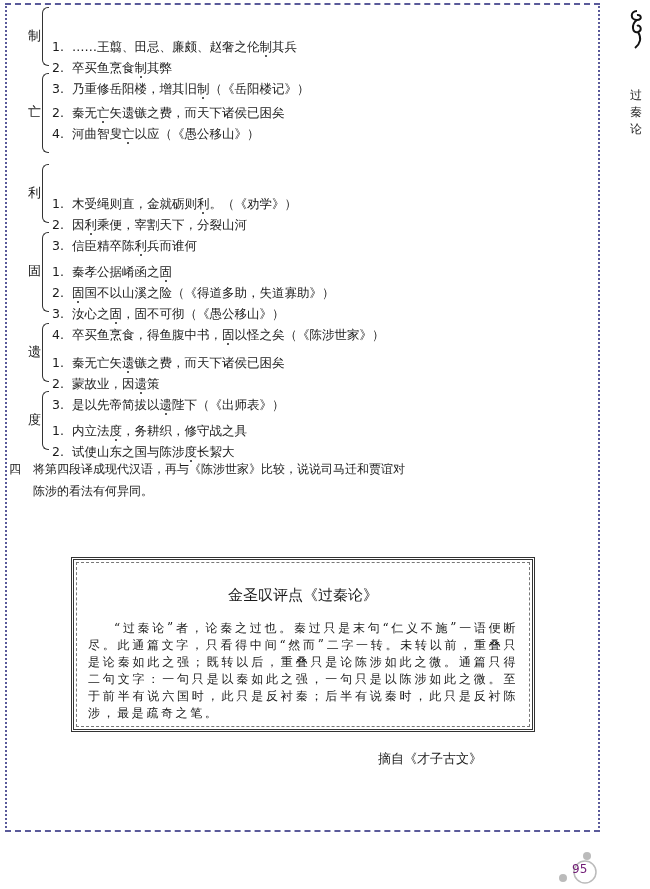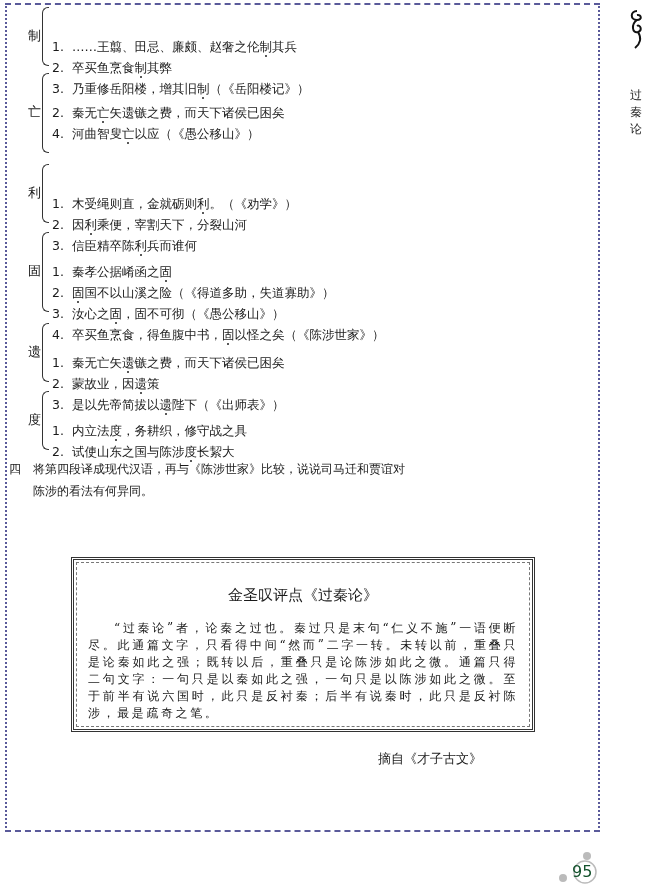--- a/index.html
+++ b/index.html
@@ -24,21 +24,21 @@
          border:3px double #333;margin-top:29px; }
   .box::before { content:""; position:absolute; inset:2px; border:1px dashed #777; }
   .box-title { position:absolute; left:0; right:0; top:26px; text-align:center; font-size:15px; }
   .box-body { position:absolute; left:14px; right:14px; top:60px; font-size:12px; line-height:17px;
               letter-spacing:2.6px; text-align:justify; font-family:"DejaVu Serif", serif; }
   .box-body .indent { display:inline-block; width:26px; }
   .box-src { position:absolute; right:50px; top:190px; font-size:13px; }
   .side { position:absolute; left:629px; top:87px; width:14px; font-size:12px; line-height:17px;
           text-align:center; }
   .ornament { position:absolute; left:628px; top:8px; width:18px; height:42px; }
-  .pagenum { position:absolute; left:572px; top:862px; font-size:16px; color:#14532d; }
+  .pagenum { position:absolute; left:572px; top:862px; font-size:12px; color:#701a75; }
   .pagedeco { position:absolute; left:555px; top:848px; width:50px; height:40px; }
 </style>
 </head>
 <body>
 
 <div class="frame"></div>
 
 <div id="groups">
     <div class="group" style="top: 4px;">
       <div class="head" style="top: 22.5px;">制</div>

